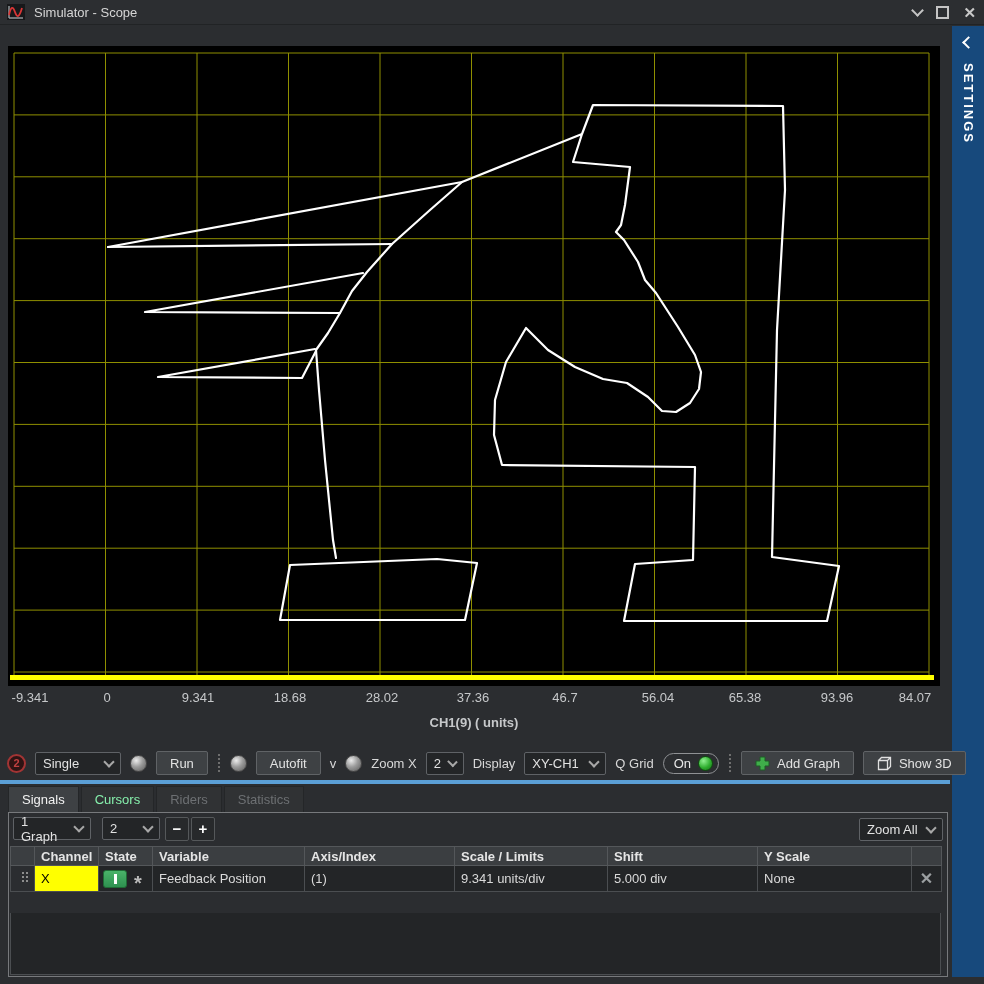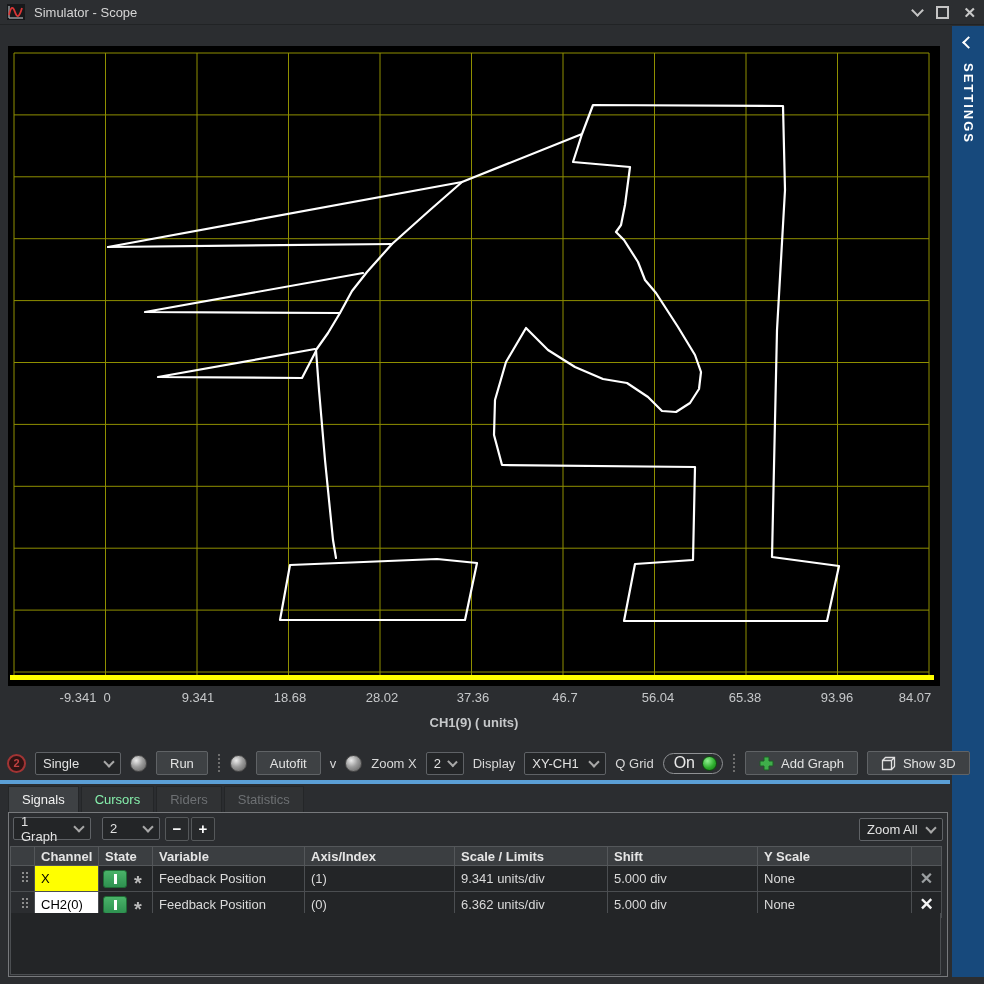--- a/index.html
+++ b/index.html
@@ -46,21 +46,21 @@
                 transform:rotate(-45deg);margin-top:-3px;margin-left:8px}
   .w-single{width:70px}.w-zoom{width:22px}.w-disp{width:66px}
   .led{width:15px;height:15px;border-radius:50%;border:1px solid #4a4a4a;flex:none;
        background:radial-gradient(circle at 35% 30%,#ececec,#9c9c9c 45%,#5a5a5a)}
   .btn{height:22px;background:#3e4144;border:1px solid #606366;border-radius:2px;display:flex;
        align-items:center;justify-content:center;padding:0 13px;font-size:13px;color:#e2e2e2;
        gap:7px;flex:none}
   .sep{height:18px;border-left:2px dotted #6e6e6e;margin:0 1px;flex:none}
   .lbl{font-size:13px;color:#d8d8d8;flex:none}
   .toggle{height:19px;border:1px solid #8f9194;border-radius:12px;display:flex;align-items:center;
-          padding:0 5px 0 10px;gap:7px;font-size:16px;color:#e8e8e8;flex:none}
+          padding:0 5px 0 10px;gap:7px;font-size:13px;color:#e8e8e8;flex:none}
   .g-led{width:13px;height:13px;border-radius:50%;border:1px solid #0e4d0e;
          background:radial-gradient(circle at 35% 30%,#90f090,#2fae2f 55%,#177017)}
 
   .blue-line{position:absolute;left:0;top:780px;width:950px;height:4px;background:#5b9fd6}
 
   
   .tabs{position:absolute;left:8px;top:786px;height:26px;display:flex;gap:2px}
   .tab{height:26px;display:flex;align-items:center;padding:0 13px;font-size:13px;background:#303234;
        border:1px solid #242628;border-bottom:none;color:#86efac;box-sizing:border-box}
   .tab.active{background:#3e4144;color:#f2f2f2}
@@ -152,21 +152,21 @@
       <rect x="2" y="629" width="924" height="5" fill="#ffff00"></rect>
       <polyline points="100,201 454,136 574,88 585,59 775,60 777,144 769,284 764,511 831,520 819,575 616,575 627,518 685,514 687,421 494,419 486,389 487,354 498,316 518,282 540,304 567,321 595,333 619,337 640,351 654,365 668,366 682,357 691,343 693,326 687,309 670,281 648,247 637,234 630,216 616,194 608,186 613,179 617,159 622,121 565,116 574,88" fill="none" stroke="#ffffff" stroke-width="2.2" stroke-linejoin="round" stroke-linecap="round"></polyline>
       <polyline points="454,136 422,164 384,198 359,226 344,245 332,267 320,287 308,304 311,344 317,414 325,494 328,512" fill="none" stroke="#ffffff" stroke-width="2.2" stroke-linejoin="round" stroke-linecap="round"></polyline>
       <polyline points="100,201 384,198" fill="none" stroke="#ffffff" stroke-width="2.2" stroke-linejoin="round" stroke-linecap="round"></polyline>
       <polyline points="355,227 137,266 332,267" fill="none" stroke="#ffffff" stroke-width="2.2" stroke-linejoin="round" stroke-linecap="round"></polyline>
       <polyline points="307,303 150,331 294,332 308,305" fill="none" stroke="#ffffff" stroke-width="2.2" stroke-linejoin="round" stroke-linecap="round"></polyline>
       <polyline points="282,519 429,513 469,517 457,574 272,574 282,519" fill="none" stroke="#ffffff" stroke-width="2.2" stroke-linejoin="round" stroke-linecap="round"></polyline>
     </svg>
 </div>
 <div class="xticks">
-    <span class="xtick" style="left: 22px; margin-left: 48px;">-9.341</span>
+    <span class="xtick" style="left: 22px;">-9.341</span>
     <span class="xtick" style="left: 99px;">0</span>
     <span class="xtick" style="left: 190px;">9.341</span>
     <span class="xtick" style="left: 282px;">18.68</span>
     <span class="xtick" style="left: 374px;">28.02</span>
     <span class="xtick" style="left: 465px;">37.36</span>
     <span class="xtick" style="left: 557px;">46.7</span>
     <span class="xtick" style="left: 650px;">56.04</span>
     <span class="xtick" style="left: 737px;">65.38</span>
     <span class="xtick" style="left: 829px;">93.96</span>
     <span class="xtick" style="left: 907px;">84.07</span>
@@ -284,38 +284,16 @@
       </td>
       <td>Feedback Position</td>
       <td>(1)</td>
       <td>9.341 units/div</td>
       <td>5.000 div</td>
       <td>None</td>
       <td class="close-cell">
         <span class="x-dim">✕</span>
       </td>
     </tr>
-    <tr>
-      <td class="handle"><span class="dot-grid"></span></td>
-      <td class="ch">
-        <div class="ch-box" style="background-color: rgb(255, 255, 255);">CH2(0)</div>
-      </td>
-      <td class="state-cell">
-        <span class="state-wrap">
-          <span class="state-btn">
-                <span class="bar"></span>
-              </span>
-          <span class="ast">*</span>
-        </span>
-      </td>
-      <td>Feedback Position</td>
-      <td>(0)</td>
-      <td>6.362 units/div</td>
-      <td>5.000 div</td>
-      <td>None</td>
-      <td class="close-cell">
-        <span class="x-bright">✕</span>
-      </td>
-    </tr>
   </tbody>
     </table>
   <div class="table-void"></div>
 </div>
 
 </body></html>

